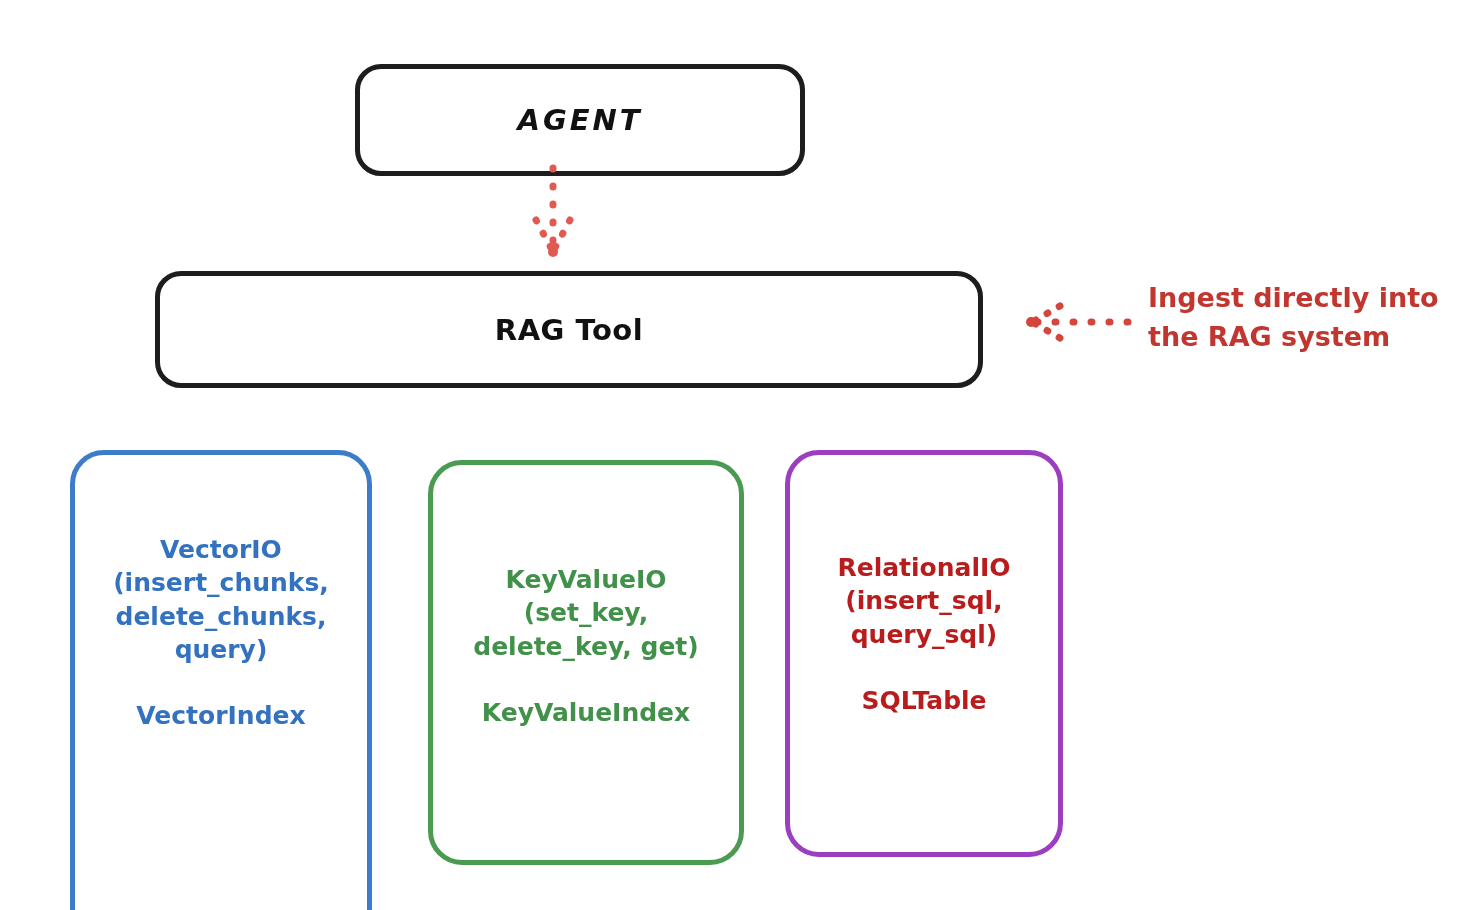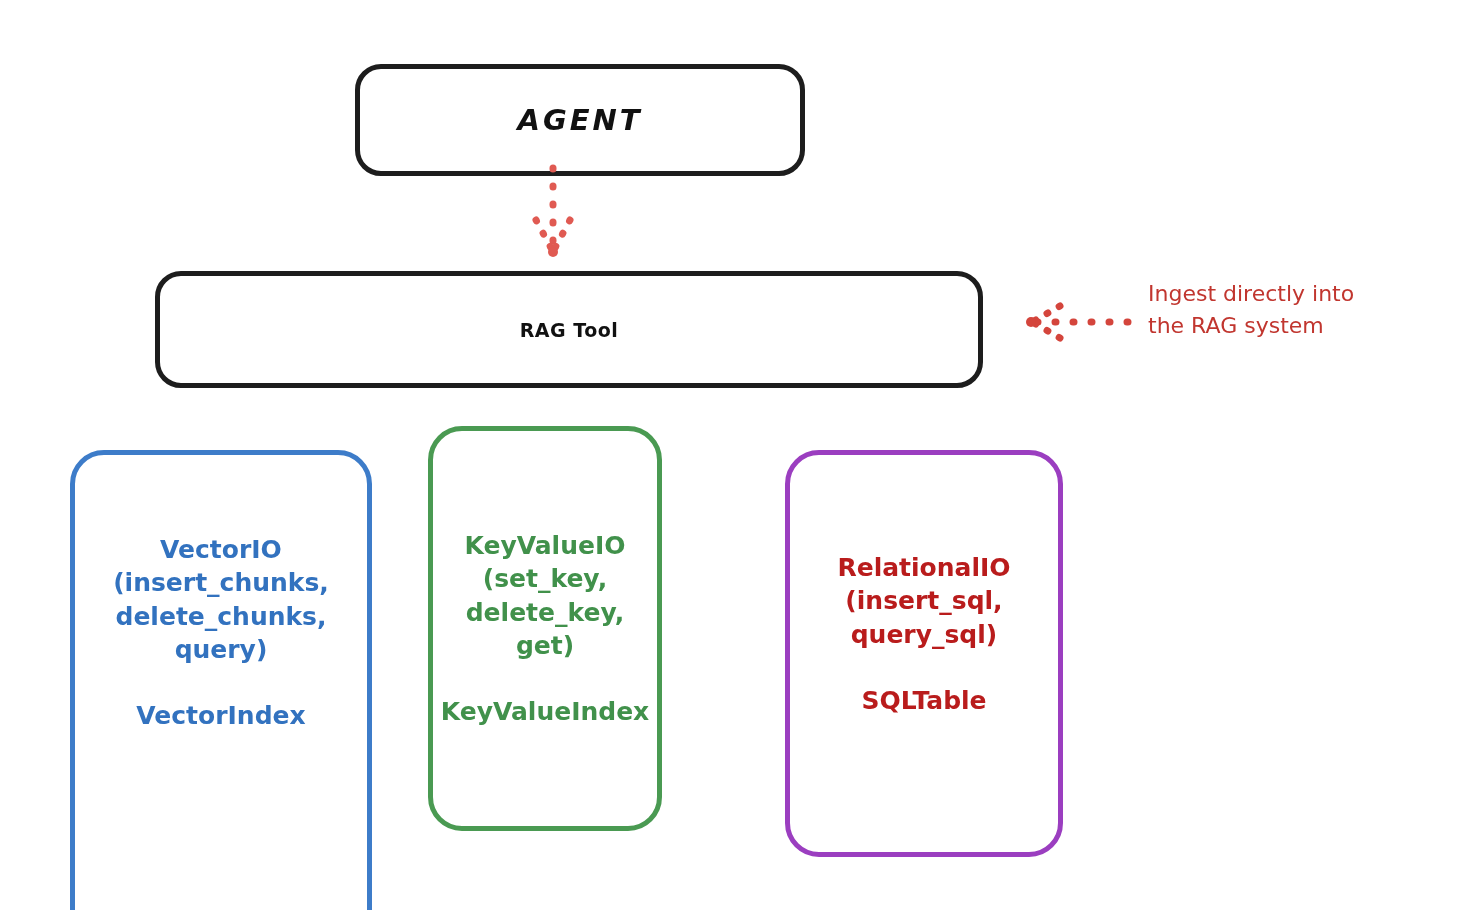--- a/index.html
+++ b/index.html
@@ -38,21 +38,21 @@
     font-style: italic;
     font-weight: 700;
     color: #111111;
     letter-spacing: 1.5px;
   }
 
   #agent-box { left: 355px; top: 40px; width: 450px; height: 112px; margin-top: 24px; }
   #agent-box .node-label { font-size: 29px; letter-spacing: 3px; }
 
   #rag-tool-box { left: 155px; top: 271px; width: 828px; height: 117px; }
-  #rag-tool-box .node-label { font-size: 19px; font-style: normal; letter-spacing: 0.5px; }
+  #rag-tool-box .node-label { font-size: 29px; font-style: normal; letter-spacing: 0.5px; }
 
   
   .node-color {
     border-width: 5px;
     border-style: solid;
     border-radius: 34px;
     align-items: flex-start;
     justify-content: center;
   }
   .node-color .node-text {
@@ -65,21 +65,21 @@
     padding: 0 6px;
   }
 
   #vectorio-box {
     left: 70px; top: 450px; width: 302px; height: 494px;
     border-color: #3d7cc9;
   }
   #vectorio-box .node-text { color: #3272bf; margin-top: 78px; }
 
   #keyvalueio-box {
-    left: 428px; top: 426px; width: 234px; height: 405px;
+    left: 428px; top: 460px; width: 316px; height: 405px;
     border-color: #4a9a52;
   }
   #keyvalueio-box .node-text { color: #41914b; margin-top: 98px; }
 
   #relationalio-box {
     left: 785px; top: 450px; width: 278px; height: 407px;
     border-color: #9b3ec0;
   }
   #relationalio-box .node-text { color: #b91c1c; margin-top: 96px; }
 
@@ -92,22 +92,22 @@
   }
 
   
   #ingest-annotation {
     position: absolute;
     left: 1148px;
     top: 278px;
     width: 330px;
     color: #c1362f;
     font-family: "DejaVu Sans", sans-serif;
-    font-weight: 400;
-    font-size: 22px;
+    font-weight: 700;
+    font-size: 27px;
     line-height: 1.45;
     white-space: pre-line;
     text-align: left;
   }
 </style>
 </head>
 <body>
 
 <div id="canvas">
 

